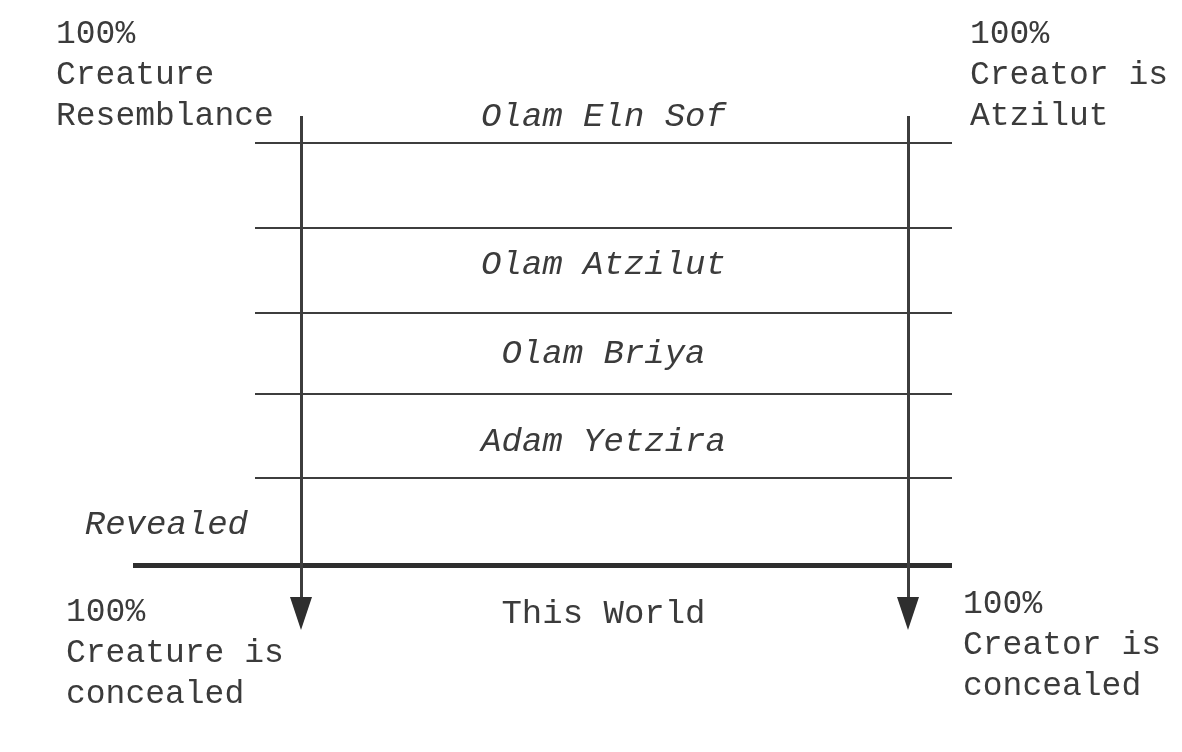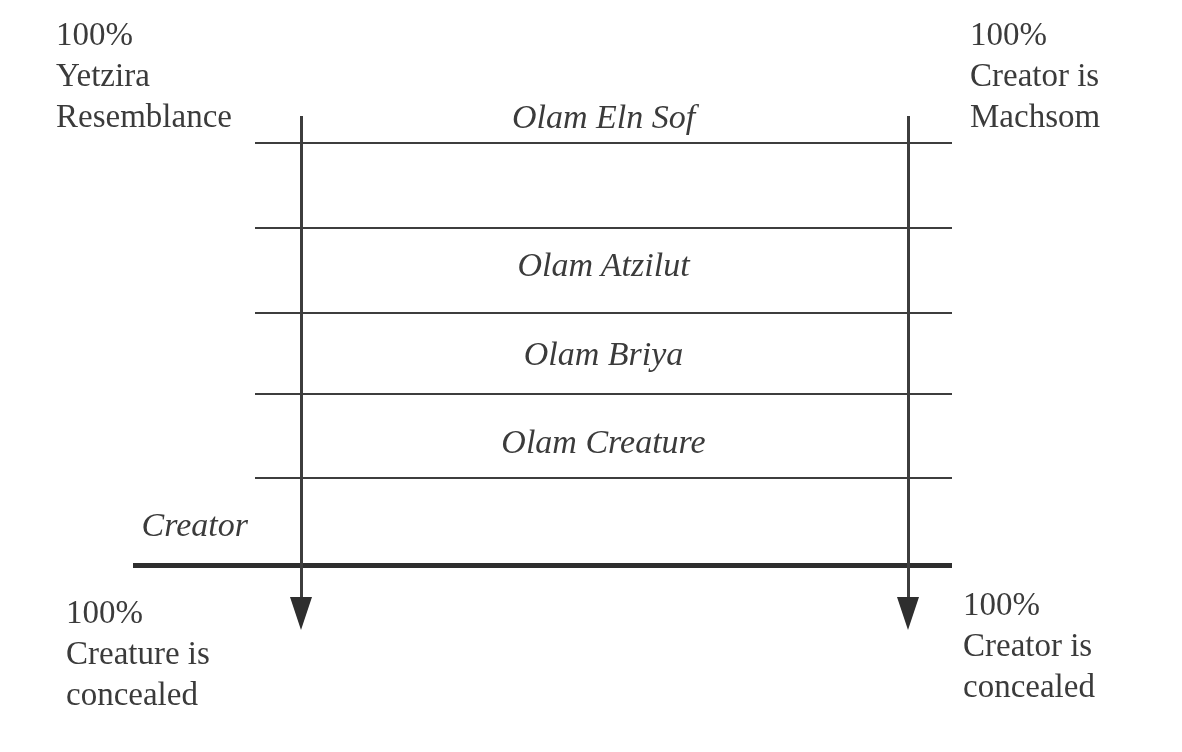--- a/index.html
+++ b/index.html
@@ -6,21 +6,21 @@
     margin: 0;
     padding: 0;
     background: #ffffff;
   }
   .canvas {
     position: relative;
     width: 1182px;
     height: 752px;
     background: #ffffff;
     overflow: hidden;
-    font-family: Liberation Serif, serif;
+    font-family: Liberation Mono, monospace;
     color: #3b3b3b;
   }
   
   .hline {
     position: absolute;
     left: 255px;
     width: 697px;
     height: 2px;
     background: #3d3d3d;
   }
@@ -85,27 +85,27 @@
   .corner.bl { left: 66px;  top: 592px; }
   .corner.br { left: 963px; top: 584px; }
 </style>
 </head>
 <body>
 
 <div class="canvas">
 
   <div class="corner tl">
     <div>100%</div>
-    <div>Yetzira</div>
+    <div>Creature</div>
     <div>Resemblance</div>
   </div>
   <div class="corner tr">
     <div>100%</div>
     <div>Creator is</div>
-    <div>Machsom</div>
+    <div>Atzilut</div>
   </div>
   <div class="corner bl">
     <div>100%</div>
     <div>Creature is</div>
     <div>concealed</div>
   </div>
   <div class="corner br">
     <div>100%</div>
     <div>Creator is</div>
     <div>concealed</div>
@@ -120,17 +120,18 @@
   <div class="hline thick"></div>
 
   <div class="vline" style="left:300px"></div>
   <div class="arrowhead" style="left:290px"></div>
   <div class="vline" style="left:907px"></div>
   <div class="arrowhead" style="left:897px"></div>
 
   <div class="world" style="top:97px">Olam Eln Sof</div>
   <div class="world" style="top:245px">Olam Atzilut</div>
   <div class="world" style="top:334px">Olam Briya</div>
-  <div class="world" style="top:422px">Olam Creature</div>
+  <div class="world" style="top:422px">Adam Yetzira</div>
+  <div class="world plain" style="top:594px">This World</div>
 
-  <div class="machsom">Creator</div>
+  <div class="machsom">Revealed</div>
 
 </div>
 
 </body></html>

